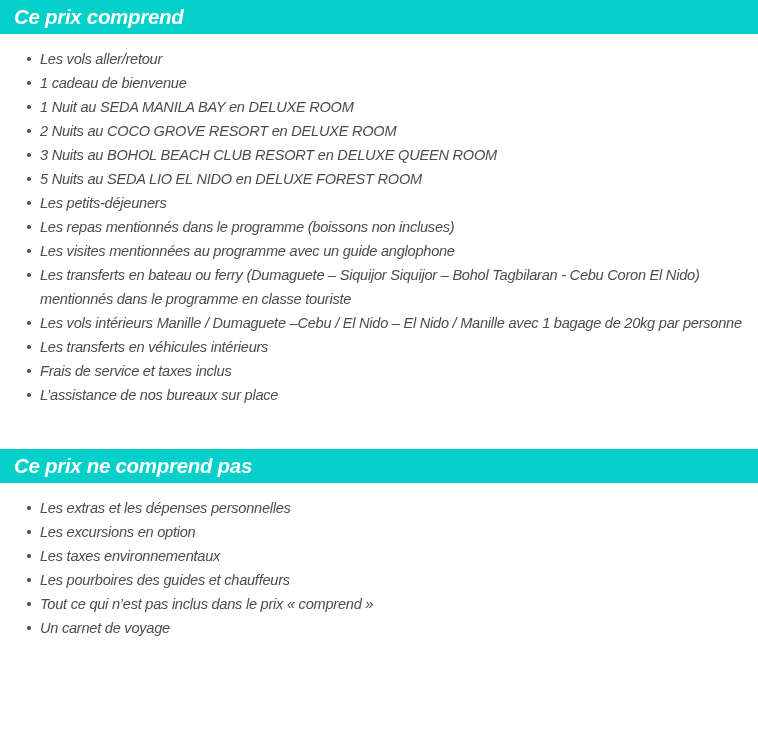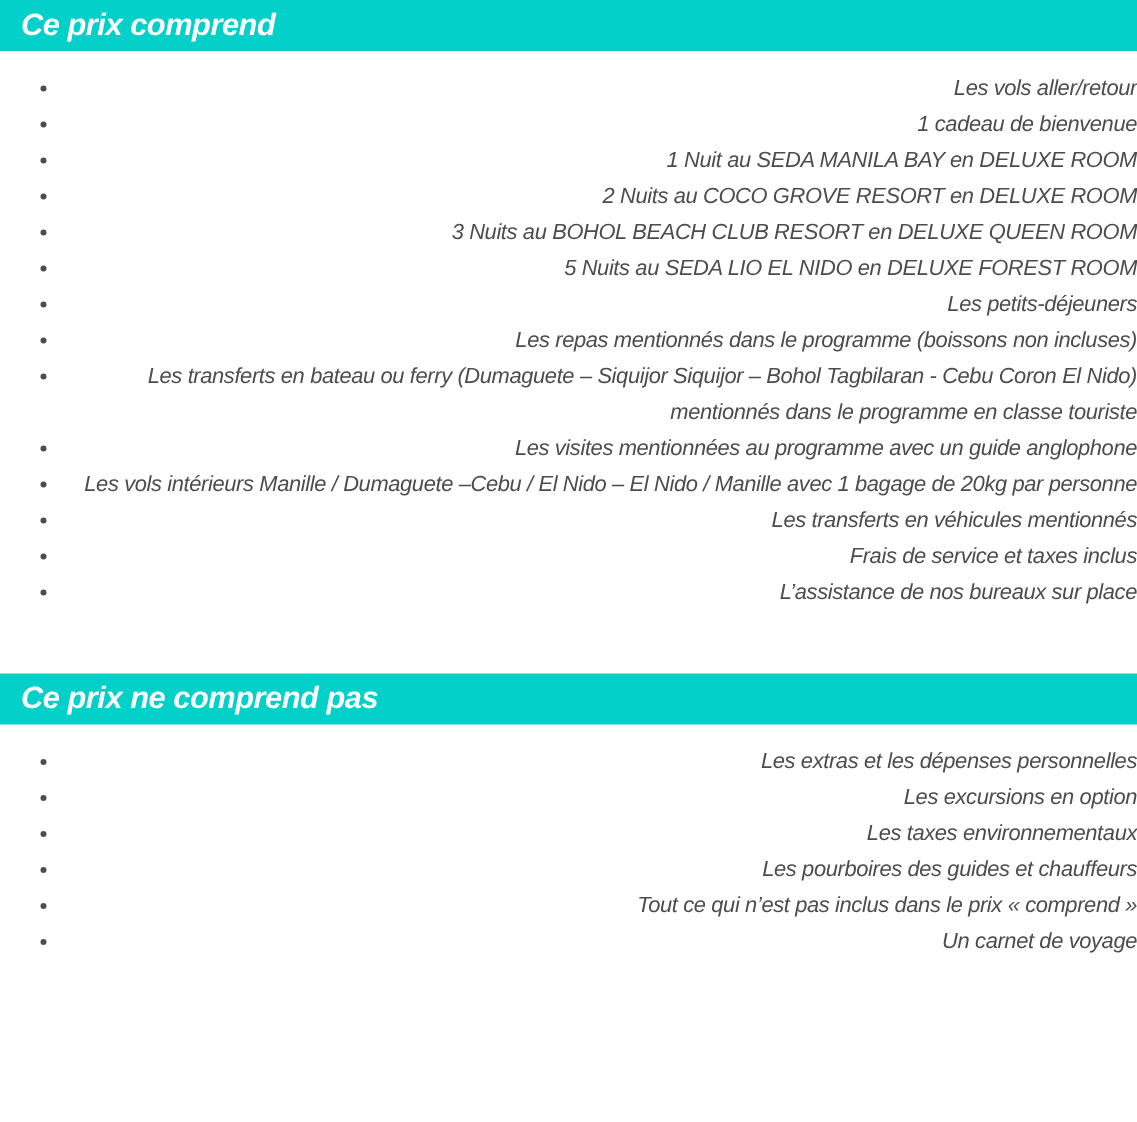--- a/index.html
+++ b/index.html
@@ -14,21 +14,20 @@
     overflow: hidden;
   }
   .page {
     position: relative;
     width: 758px;
     height: 748px;
     background: #ffffff;
   }
   .section {
     width: 758px;
-    text-align: right;
   }
   .section-header {
     background: #03d0c9;
     height: 34px;
     display: flex;
     align-items: center;
     padding: 0 0 0 14px;
     box-sizing: border-box;
   }
   .section-header-title {
@@ -88,24 +87,24 @@
     <div class="section-body">
       <ul class="bullet-list">
         <li>Les vols aller/retour</li>
         <li>1 cadeau de bienvenue</li>
         <li>1 Nuit au SEDA MANILA BAY en DELUXE ROOM</li>
         <li>2 Nuits au COCO GROVE RESORT en DELUXE ROOM</li>
         <li>3 Nuits au BOHOL BEACH CLUB RESORT en DELUXE QUEEN ROOM</li>
         <li>5 Nuits au SEDA LIO EL NIDO en DELUXE FOREST ROOM</li>
         <li>Les petits-déjeuners</li>
         <li>Les repas mentionnés dans le programme (boissons non incluses)</li>
+        <li>Les visites mentionnées au programme avec un guide anglophone</li>
         <li>Les transferts en bateau ou ferry (Dumaguete – Siquijor Siquijor – Bohol Tagbilaran - Cebu Coron El Nido) mentionnés dans le programme en classe touriste</li>
-        <li>Les visites mentionnées au programme avec un guide anglophone</li>
         <li class="nowrap-line">Les vols intérieurs Manille / Dumaguete –Cebu / El Nido – El Nido / Manille avec 1 bagage de 20kg par personne</li>
-        <li>Les transferts en véhicules mentionnés</li>
+        <li>Les transferts en véhicules intérieurs</li>
         <li>Frais de service et taxes inclus</li>
         <li>L’assistance de nos bureaux sur place</li>
       </ul>
     </div>
   </div>
 
   <div class="spacer-between"></div>
 
   <div class="section">
     <div class="section-header">

